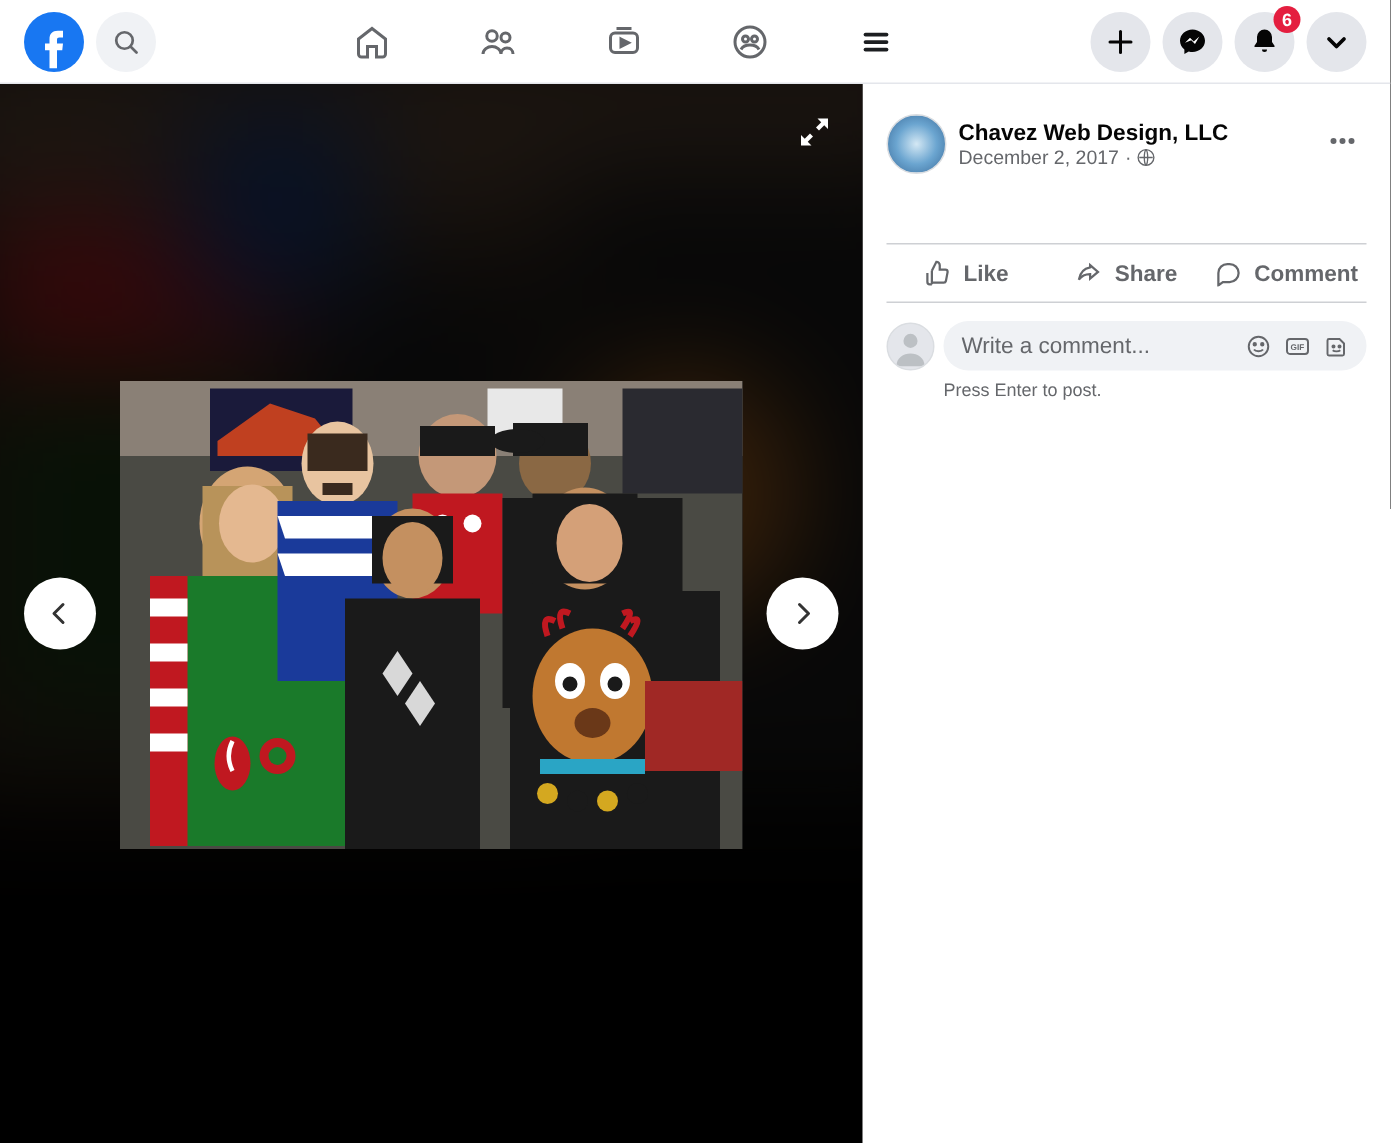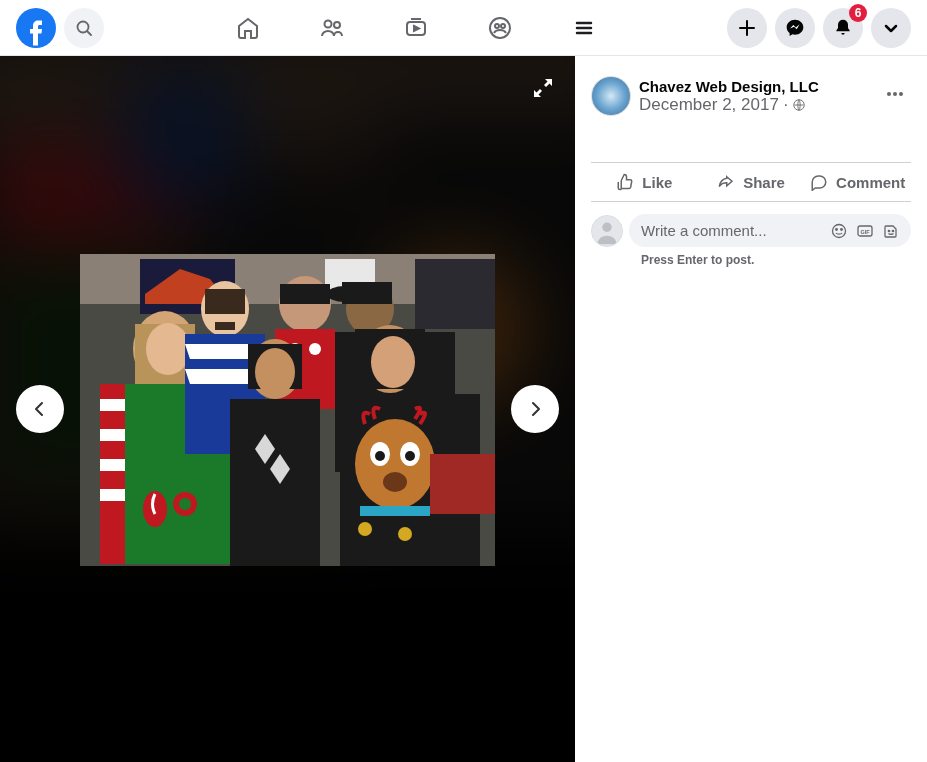--- a/index.html
+++ b/index.html
@@ -23,36 +23,36 @@
 .nav-arrow { position: absolute; top: 50%; transform: translateY(-50%); width: 48px; height: 48px; border-radius: 50%; background: #fff; display: flex; align-items: center; justify-content: center; cursor: pointer; z-index: 5; }
 .nav-arrow.left { left: 16px; }
 .nav-arrow.right { right: 16px; }
 
 .sidebar { flex: 1; padding: 12px 16px; display: flex; flex-direction: column; }
 .post-header { display: flex; align-items: center; justify-content: space-between; padding: 8px 0 16px; }
 .post-header-left { display: flex; align-items: center; gap: 8px; }
 .avatar { width: 40px; height: 40px; border-radius: 50%; background: radial-gradient(circle at 50% 50%, #d4e8f4 0%, #6ba5d0 50%, #3a6b9a 100%); border: 1px solid #dadde1; }
 .post-meta { display: flex; flex-direction: column; }
 .post-author { font-size: 15px; font-weight: 600; color: #050505; cursor: pointer; }
-.post-date-row { display: flex; align-items: center; gap: 4px; color: #65676b; font-size: 17px; }
+.post-date-row { display: flex; align-items: center; gap: 4px; color: #65676b; font-size: 13px; }
 .post-date-row span { cursor: pointer; }
 .dots-btn { cursor: pointer; color: #65676b; padding: 6px; border-radius: 50%; }
 
 .divider { border-top: 1px solid #ced0d4; margin-top: 30px; }
 .actions { display: flex; border-bottom: 1px solid #ced0d4; }
 .action-btn { flex: 1; display: flex; align-items: flex-end; justify-content: center; gap: 8px; padding: 10px 0; cursor: pointer; color: #65676b; font-size: 15px; font-weight: 600; border-radius: 4px; }
 
 .comment-row { display: flex; align-items: center; gap: 6px; margin-top: 12px; }
 .comment-avatar { width: 32px; height: 32px; border-radius: 50%; background: #e4e6eb; border: 1px solid #dadde1; display: flex; align-items: center; justify-content: center; overflow: hidden; }
 .comment-box { flex: 1; background: #f0f2f5; border-radius: 20px; padding: 8px 12px; display: flex; }
 .comment-input { flex: 1; border: none; background: transparent; outline: none; font-size: 15px; color: #1c1e21; }
 .comment-input::placeholder { color: #65676b; }
 .comment-icons { display: flex; gap: 10px; color: #65676b; }
 .comment-icons span { cursor: pointer; display: flex; align-items: center; }
-.hint { font-size: 12px; color: #65676b; margin-left: 50px; margin-top: 6px; font-weight: bold; }
+.hint { font-size: 12px; color: #65676b; margin-left: 38px; margin-top: 6px; }
 </style>
 </head>
 <body>
 
 <div class="header">
   <div class="header-left">
     <svg class="fb-logo" viewBox="0 0 40 40">
       <circle cx="20" cy="20" r="20" fill="#1877f2"></circle>
       <path d="M26 25.5h-4v12h-5v-12h-3v-4.5h3v-3c0-3.5 2-5.5 5.5-5.5h3.5v4.5h-2.5c-1 0-1.5.5-1.5 1.5v2.5h4l-.5 4.5z" fill="#fff"></path>
     </svg>

